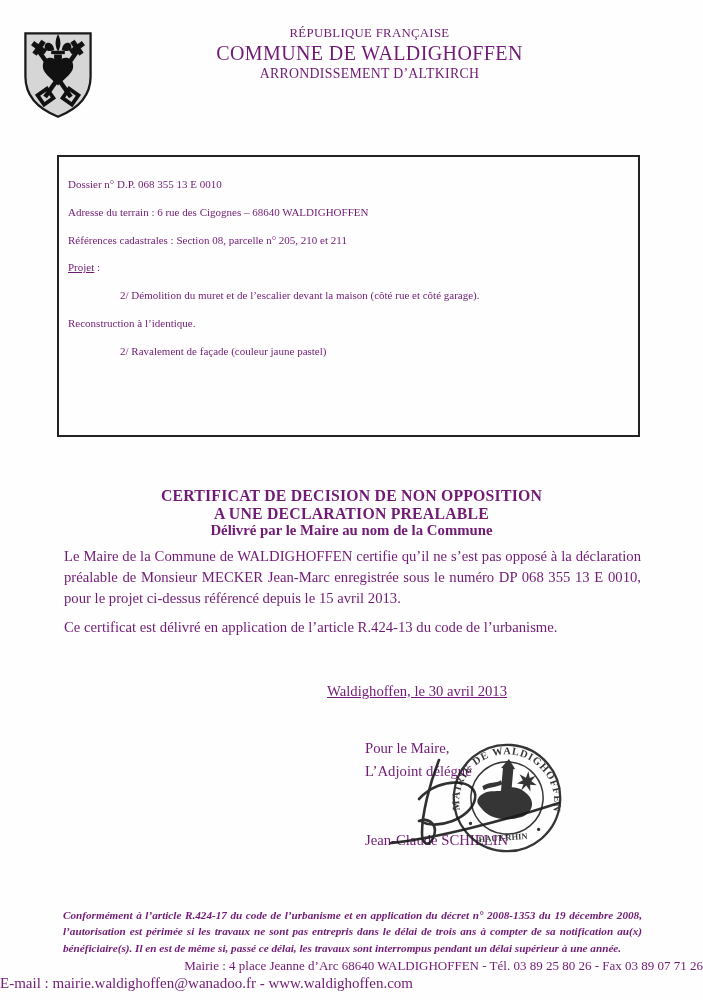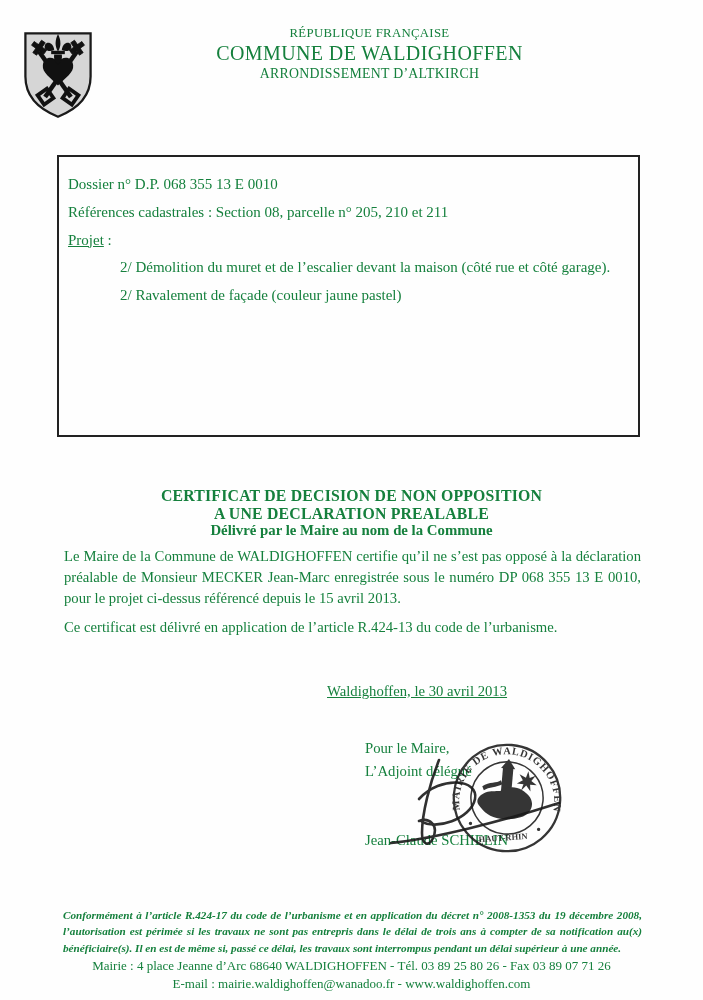--- a/index.html
+++ b/index.html
@@ -1,35 +1,35 @@
 <!DOCTYPE html>
 <html lang="fr"><head>
 <meta charset="utf-8">
 <style>
   html,body{margin:0;padding:0;background:#ffffff;}
   .page{
     position:relative;
     width:703px;height:1000px;
     background:#fefefe;
     font-family:"Liberation Serif","DejaVu Serif",serif;
-    color:#15803d;
+    color:#701a75;
     overflow:hidden;
   }
   
   .coat{position:absolute;left:20px;top:28px;width:76px;height:94px;}
   .header-text{position:absolute;top:26px;left:0;width:703px;text-align:center;padding-left:36px;box-sizing:border-box;}
   .h1{font-size:12.8px;line-height:15px;letter-spacing:.3px;}
   .h2{font-size:13.2px;line-height:16px;letter-spacing:.3px;}
   .h3{font-size:20px;line-height:24px;letter-spacing:.4px;}
   .h4{font-size:13.8px;line-height:17px;letter-spacing:.3px;}
   
   .dossier-box{
     position:absolute;left:57px;top:155px;width:583px;height:282px;
     border:2px solid #222;box-sizing:border-box;
-    padding:14px 10px 0 9px;font-size:15px;
+    padding:14px 10px 0 9px;font-size:11px;
   }
   .dossier-box p{margin:0;line-height:27.8px;}
   .dossier-box .indent{padding-left:52px;}
   .u{text-decoration:underline;}
   
   .title-block{position:absolute;top:463px;left:0;width:703px;text-align:center;font-weight:bold;margin-top:24px;}
   .t1,.t2{font-size:15.8px;line-height:17.6px;letter-spacing:.2px;}
   .t3{font-size:14.8px;line-height:17.6px;}
   
   .par1{position:absolute;top:546px;left:64px;width:577px;margin:0;font-size:14.7px;line-height:21px;text-align:justify;}
@@ -40,22 +40,22 @@
   .sig-text{position:absolute;left:365px;top:6px;font-size:14.7px;line-height:22.5px;}
   .sig-name{position:absolute;left:365px;top:101px;font-size:14.7px;z-index:1;}
   .signature-svg{position:absolute;left:383px;top:26px;width:184px;height:100px;z-index:2;}
   .stamp-svg{position:absolute;left:450px;top:10px;width:114px;height:114px;z-index:3;transform:rotate(5deg);}
   
   .legal{
     position:absolute;top:907px;left:63px;width:579px;margin:0;
     font-size:11.2px;line-height:16.4px;font-style:italic;font-weight:600;
     text-align:justify;
   }
-  .contact1{position:absolute;top:957px;left:0;width:703px;margin:0;text-align:center;font-size:13px;line-height:17px;}
-  .contact2{position:absolute;top:975px;left:0;width:703px;margin:0;text-align:center;font-size:13px;line-height:17px;}
+  .contact1{position:absolute;top:957px;left:0;width:703px;margin:0;text-align:right;font-size:13px;line-height:17px;}
+  .contact2{position:absolute;top:975px;left:0;width:703px;margin:0;font-size:15px;line-height:17px;}
 </style>
 </head>
 <body>
 
 <div class="page">
 
   <svg class="coat" viewBox="0 0 100 124" aria-hidden="true">
     <path d="M7,7 H93 V64 Q93 100 50 117 Q7 100 7 64 Z" fill="#d6d6d6" stroke="#1a1a1a" stroke-width="3"></path>
 
     <g stroke="#111" fill="#111">
@@ -85,23 +85,25 @@
   </svg>
 
   <div class="header-text">
     <div class="h1">RÉPUBLIQUE FRANÇAISE</div>
     <div class="h3">COMMUNE DE WALDIGHOFFEN</div>
     <div class="h4">ARRONDISSEMENT D’ALTKIRCH</div>
   </div>
 
   <section class="dossier-box">
     <p>Dossier n° D.P. 068 355 13 E 0010</p>
+    <p>Adresse du terrain : 6 rue des Cigognes – 68640 WALDIGHOFFEN</p>
     <p>Références cadastrales : Section 08, parcelle n° 205, 210 et 211</p>
     <p><span class="u">Projet</span><span> :</span></p>
     <p class="indent">2/ Démolition du muret et de l’escalier devant la maison (côté rue et côté garage).</p>
+    <p>Reconstruction à l’identique.</p>
     <p class="indent">2/ Ravalement de façade (couleur jaune pastel)</p>
   </section>
 
   <div class="title-block">
     <div class="t1">CERTIFICAT DE DECISION DE NON OPPOSITION</div>
     <div class="t2">A UNE DECLARATION PREALABLE</div>
     <div class="t3">Délivré par le Maire au nom de la Commune</div>
   </div>
 
   <p class="par1">Le Maire de la Commune de WALDIGHOFFEN certifie qu’il ne s’est pas opposé à la déclaration préalable de Monsieur MECKER Jean-Marc enregistrée sous le numéro DP 068 355 13 E 0010, pour le projet ci-dessus référencé depuis le 15 avril 2013.</p>

